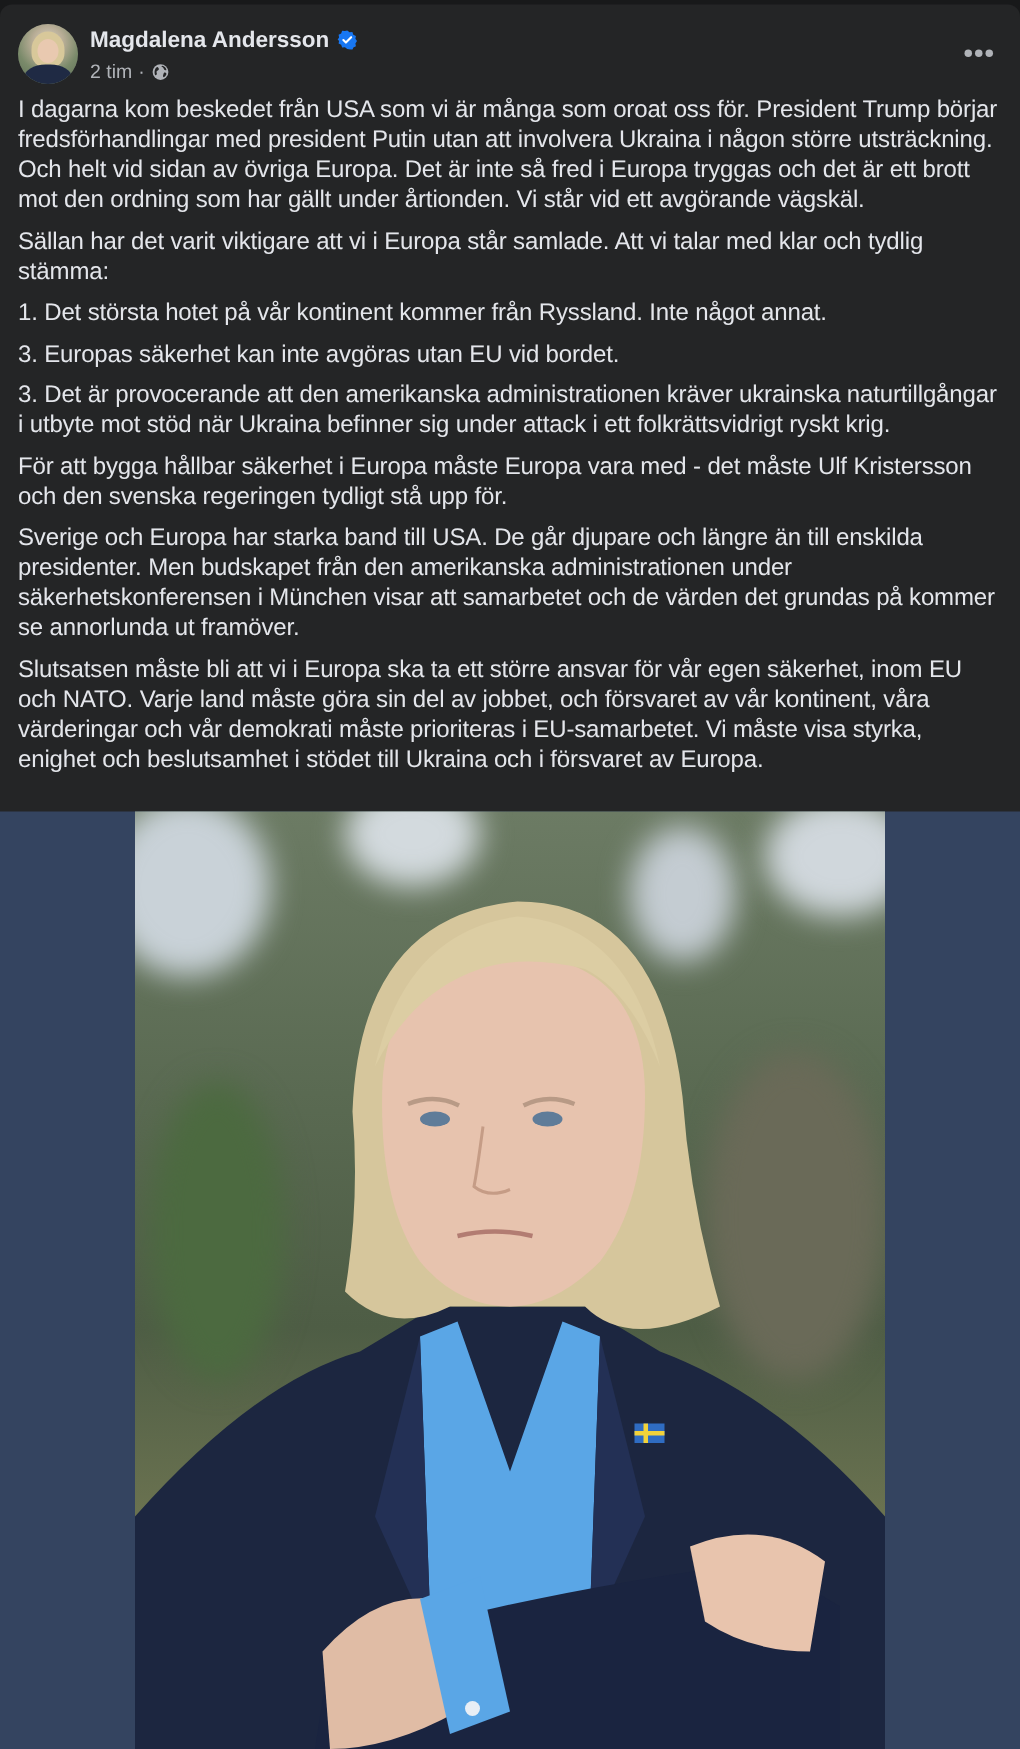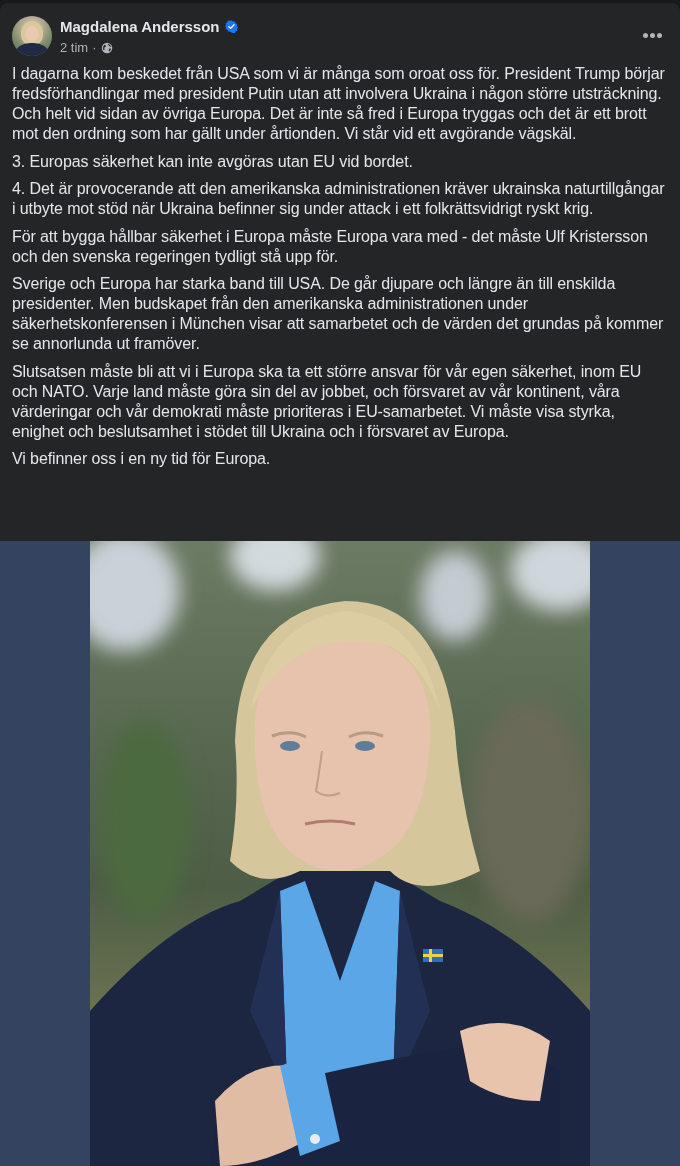--- a/index.html
+++ b/index.html
@@ -68,26 +68,27 @@
     </div>
     <div class="more">
       <span></span>
         <span></span>
         <span></span>
     </div>
   </div>
 
   <div class="body-text">
     <p>I dagarna kom beskedet från USA som vi är många som oroat oss för. President Trump börjar fredsförhandlingar med president Putin utan att involvera Ukraina i någon större utsträckning. Och helt vid sidan av övriga Europa. Det är inte så fred i Europa tryggas och det är ett brott mot den ordning som har gällt under årtionden. Vi står vid ett avgörande vägskäl.</p>
+    <p>Sällan har det varit viktigare att vi i Europa står samlade. Att vi talar med klar och tydlig stämma:</p>
+    <p>1. Det största hotet på vår kontinent kommer från Ryssland. Inte något annat.</p>
     <p>3. Europas säkerhet kan inte avgöras utan EU vid bordet.</p>
-    <p>4. Det är provocerande att den amerikanska administrationen kräver ukrainska naturtillgångar i utbyte mot stöd när Ukraina befinner sig under attack i ett folkrättsvidrigt ryskt krig.</p>
+    <p>3. Det är provocerande att den amerikanska administrationen kräver ukrainska naturtillgångar i utbyte mot stöd när Ukraina befinner sig under attack i ett folkrättsvidrigt ryskt krig.</p>
     <p>För att bygga hållbar säkerhet i Europa måste Europa vara med - det måste Ulf Kristersson och den svenska regeringen tydligt stå upp för.</p>
     <p>Sverige och Europa har starka band till USA. De går djupare och längre än till enskilda presidenter. Men budskapet från den amerikanska administrationen under säkerhetskonferensen i München visar att samarbetet och de värden det grundas på kommer se annorlunda ut framöver.</p>
     <p>Slutsatsen måste bli att vi i Europa ska ta ett större ansvar för vår egen säkerhet, inom EU och NATO. Varje land måste göra sin del av jobbet, och försvaret av vår kontinent, våra värderingar och vår demokrati måste prioriteras i EU-samarbetet. Vi måste visa styrka, enighet och beslutsamhet i stödet till Ukraina och i försvaret av Europa.</p>
-    <p>Vi befinner oss i en ny tid för Europa.</p>
   </div>
 
   <div class="photo-wrap">
     <div class="photo">
       <div class="blob" style="left:-20px;top:-10px;width:110px;height:120px;background:#c9d2d8;"></div>
       <div class="blob" style="left:140px;top:-20px;width:90px;height:70px;background:#d3dade;"></div>
       <div class="blob" style="left:330px;top:10px;width:70px;height:90px;background:#c4ccd2;"></div>
       <div class="blob" style="left:420px;top:-10px;width:100px;height:80px;background:#d0d7dc;"></div>
       <div class="blob" style="left:10px;top:180px;width:90px;height:200px;background:#4c6a40;"></div>
       <div class="blob" style="left:380px;top:160px;width:120px;height:220px;background:#6a6a58;"></div>

